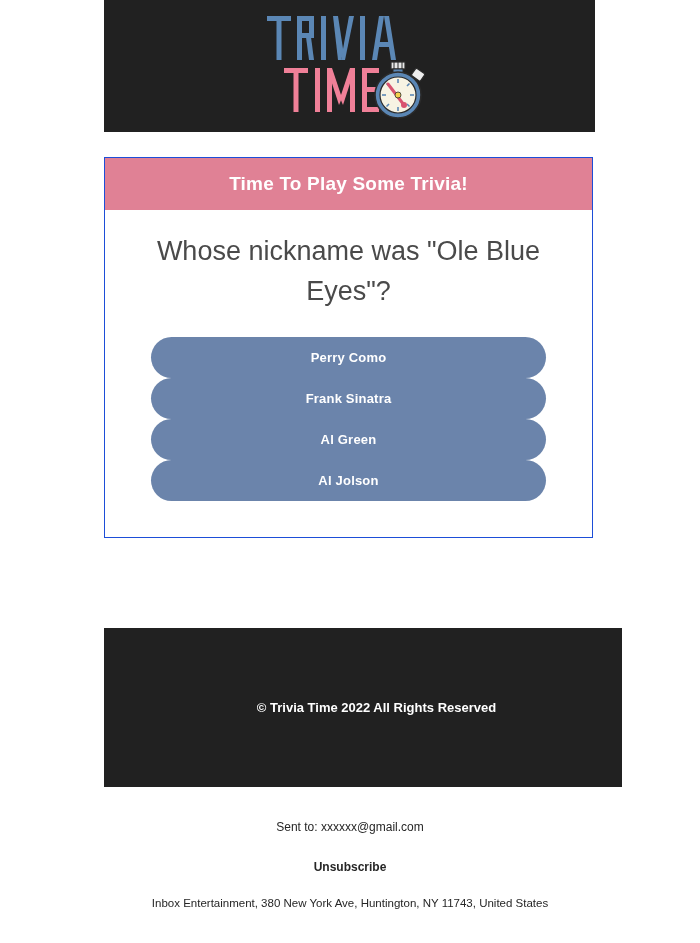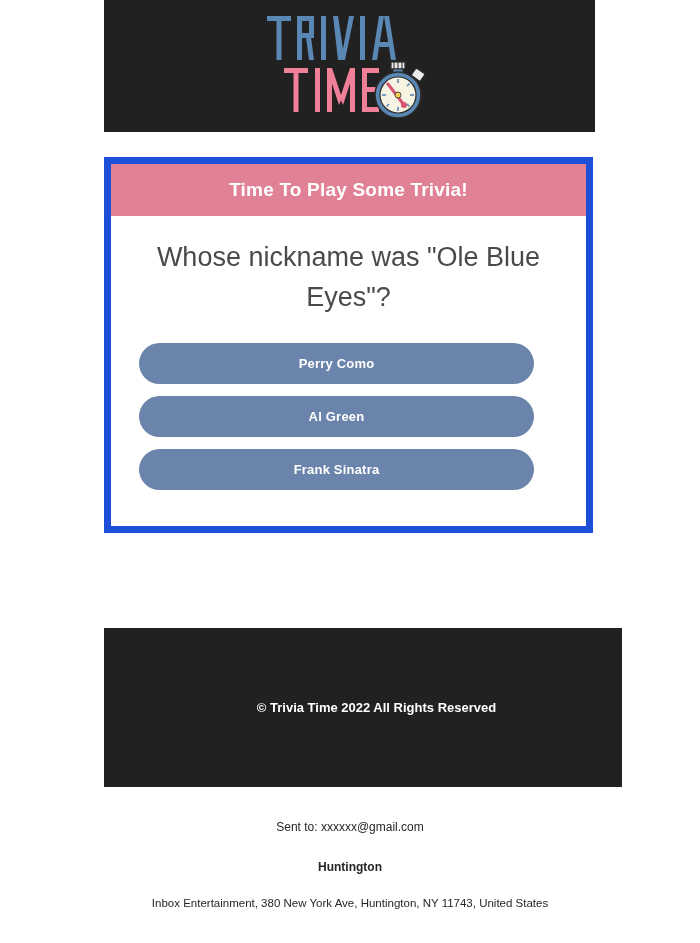--- a/index.html
+++ b/index.html
@@ -40,21 +40,21 @@
     display: block;
   }
   .logo svg { display: block; }
 
   
   .card {
     position: absolute;
     left: 104px;
     top: 157px;
     width: 489px;
-    border: 7px solid #1d4ed8;
+    border: 1px solid #1d4ed8;
     background: #ffffff;
     box-sizing: border-box;
   }
   .card-banner {
     background: #e08195;
     color: #ffffff;
     text-align: center;
     font-size: 19px;
     font-weight: bold;
     letter-spacing: 0.2px;
@@ -68,21 +68,21 @@
     color: #4a4a4a;
     font-size: 27px;
     line-height: 1.47;
     text-align: center;
     font-weight: normal;
     margin: 0 8px 26px 8px;
   }
   .answers {
     display: flex;
     flex-direction: column;
-    gap: 12px;
+    align-items: center;
   }
   .answer-btn {
     display: block;
     width: 395px;
     box-sizing: border-box;
     background: #6b84ab;
     color: #ffffff;
     border: none;
     border-radius: 22px;
     padding: 13px 10px;
@@ -223,29 +223,30 @@
       </svg>
     </div>
   </div>
 
   <div class="card">
     <div class="card-banner">Time To Play Some Trivia!</div>
     <div class="card-body">
       <div class="question">Whose nickname was "Ole Blue Eyes"?</div>
       <div class="answers">
         <button class="answer-btn">Perry Como</button>
+        <button class="answer-btn">Frank Sinatra</button>
         <button class="answer-btn">Al Green</button>
-        <button class="answer-btn">Frank Sinatra</button>
+        <button class="answer-btn">Al Jolson</button>
       </div>
     </div>
   </div>
 
   <div class="dark-footer">
     <div class="copyright">© Trivia Time 2022 All Rights Reserved</div>
   </div>
 
   <div class="mail-footer">
     <div class="sent-to">Sent to: xxxxxx@gmail.com</div>
-    <a class="unsubscribe">Huntington</a>
+    <a class="unsubscribe">Unsubscribe</a>
     <div class="address">Inbox Entertainment, 380 New York Ave, Huntington, NY 11743, United States</div>
   </div>
 
 </div>
 
 </body></html>

